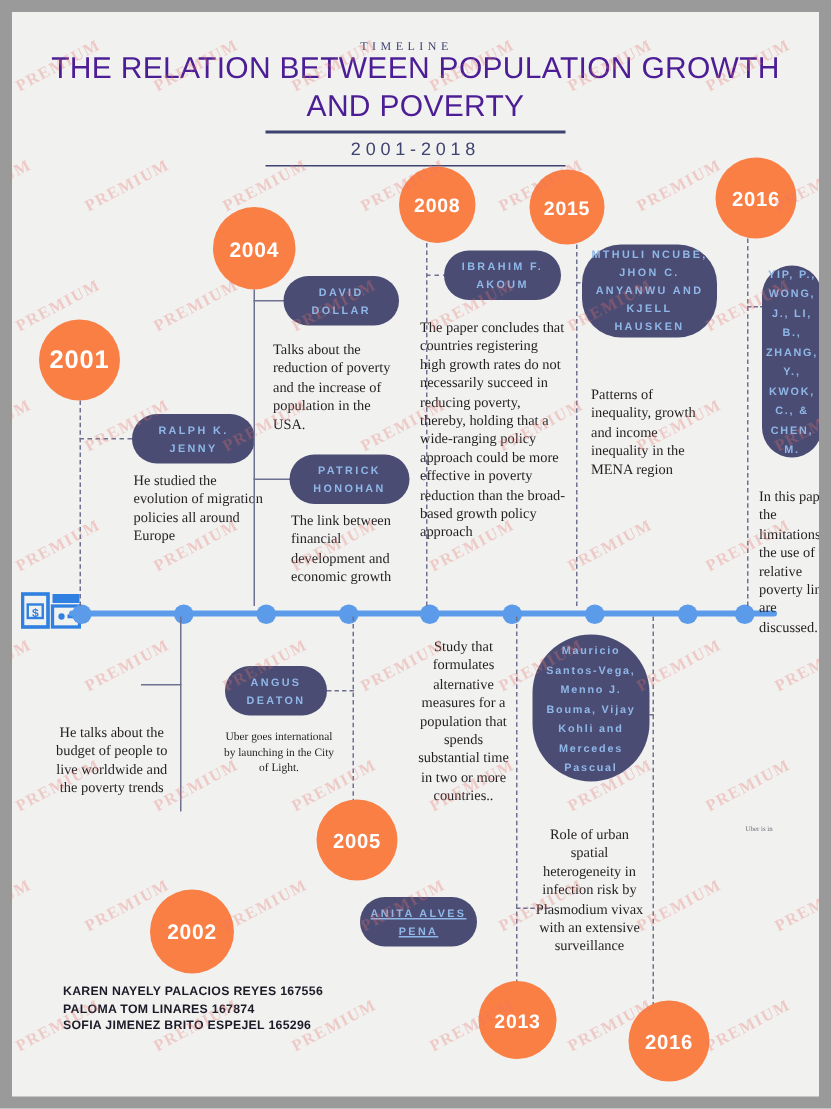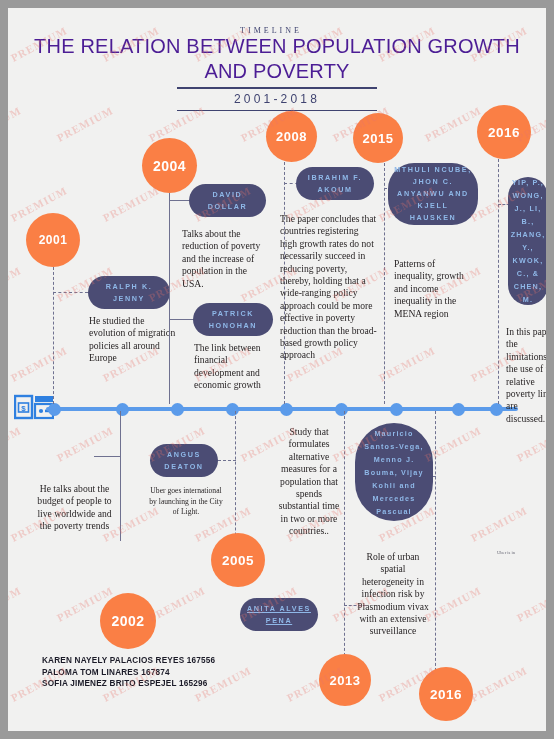--- a/index.html
+++ b/index.html
@@ -149,21 +149,21 @@
   <div class="dot" style="left:40px"></div>
   <div class="dot" style="left:108px"></div>
   <div class="dot" style="left:163px"></div>
   <div class="dot" style="left:218px"></div>
   <div class="dot" style="left:272px"></div>
   <div class="dot" style="left:327px"></div>
   <div class="dot" style="left:382px"></div>
   <div class="dot" style="left:444px"></div>
   <div class="dot" style="left:482px"></div>
 
-  <div class="circle" style="left:18px;top:205px;width:54px;height:54px;font-size:12px;">2001</div>
+  <div class="circle" style="left:18px;top:205px;width:54px;height:54px;font-size:17px;">2001</div>
   <div class="dash" style="left:45px;top:259px;height:137px;"></div>
   <div class="dashh" style="left:45px;top:284px;width:35px;"></div>
   <div class="pill" style="left:80px;top:268px;width:82px;height:33px;">RALPH K. JENNY</div>
   <div class="body" style="left:81px;top:307px;width:88px;">He studied the evolution of migration policies all around Europe</div>
 
   <div class="circle" style="left:134px;top:130px;width:55px;height:55px;font-size:14px;">2004</div>
   <div class="stem vstem" style="left:161px;top:185px;height:211px;"></div>
   <div class="stem hstem" style="left:161px;top:192px;width:30px;"></div>
   <div class="pill" style="left:181px;top:176px;width:77px;height:33px;">DAVID DOLLAR</div>
   <div class="body" style="left:174px;top:220px;width:85px;">Talks about the reduction of poverty and the increase of population in the USA.</div>

